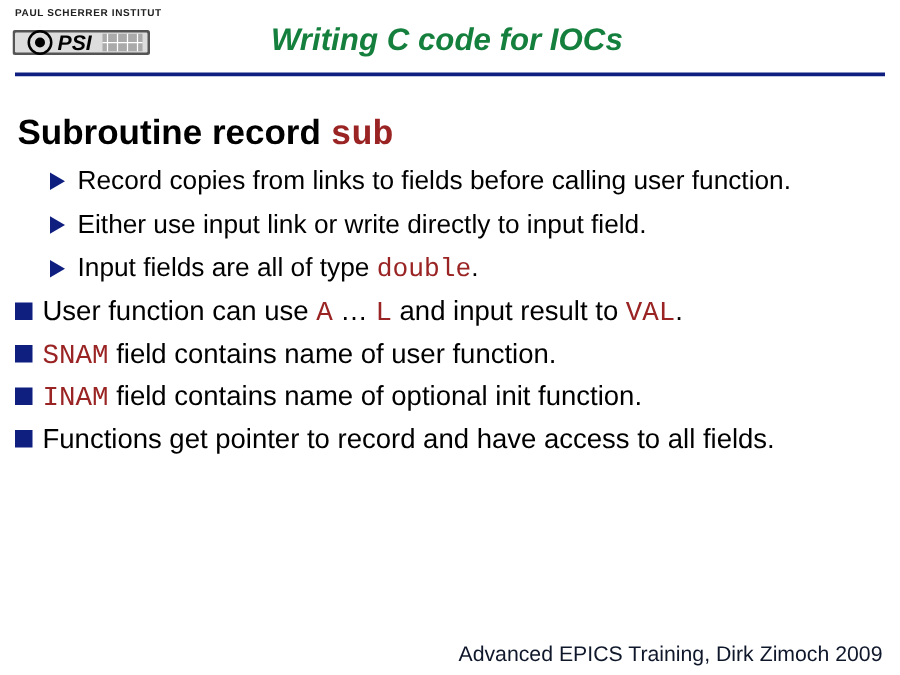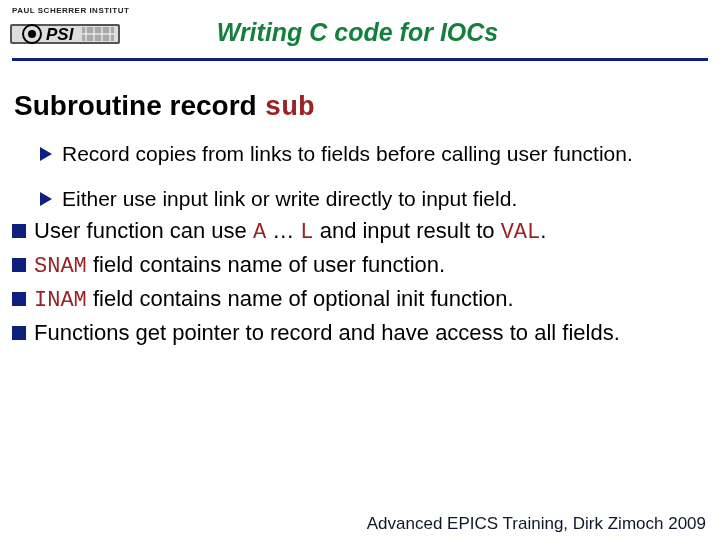--- a/index.html
+++ b/index.html
@@ -79,21 +79,21 @@
     top: 7px;
     width: 14px;
     height: 14px;
     background: #0f1f80;
   }
   .l2 {
     position: relative;
     padding-left: 62px;
     padding-right: 14px;
     font-size: 21px;
-    margin-top: 18px;
+    margin-top: 8px;
   }
   .l2::before {
     content: "";
     position: absolute;
     left: 40px;
     top: 6px;
     width: 0;
     height: 0;
     border-top: 7px solid transparent;
     border-bottom: 7px solid transparent;
@@ -138,20 +138,23 @@
 
 <div class="subtitle">
   <span>Subroutine record </span><span class="code">sub</span>
 </div>
 
 <div class="content">
 
 
   <div class="l2">Record copies from links to fields before calling user function.</div>
   <div class="l2">Either use input link or write directly to input field.</div>
+  <div class="l2">
+    <span>Input fields are all of type </span><span class="mono">double</span><span>.</span>
+  </div>
 
   <div class="l1">
     <span>User function can use </span><span class="mono">A</span><span> … </span><span class="mono">L</span><span> and input result to </span><span class="mono">VAL</span><span>.</span>
   </div>
 
   <div class="l1">
     <span class="mono">SNAM</span><span> field contains name of user function.</span>
   </div>
 
   <div class="l1">

